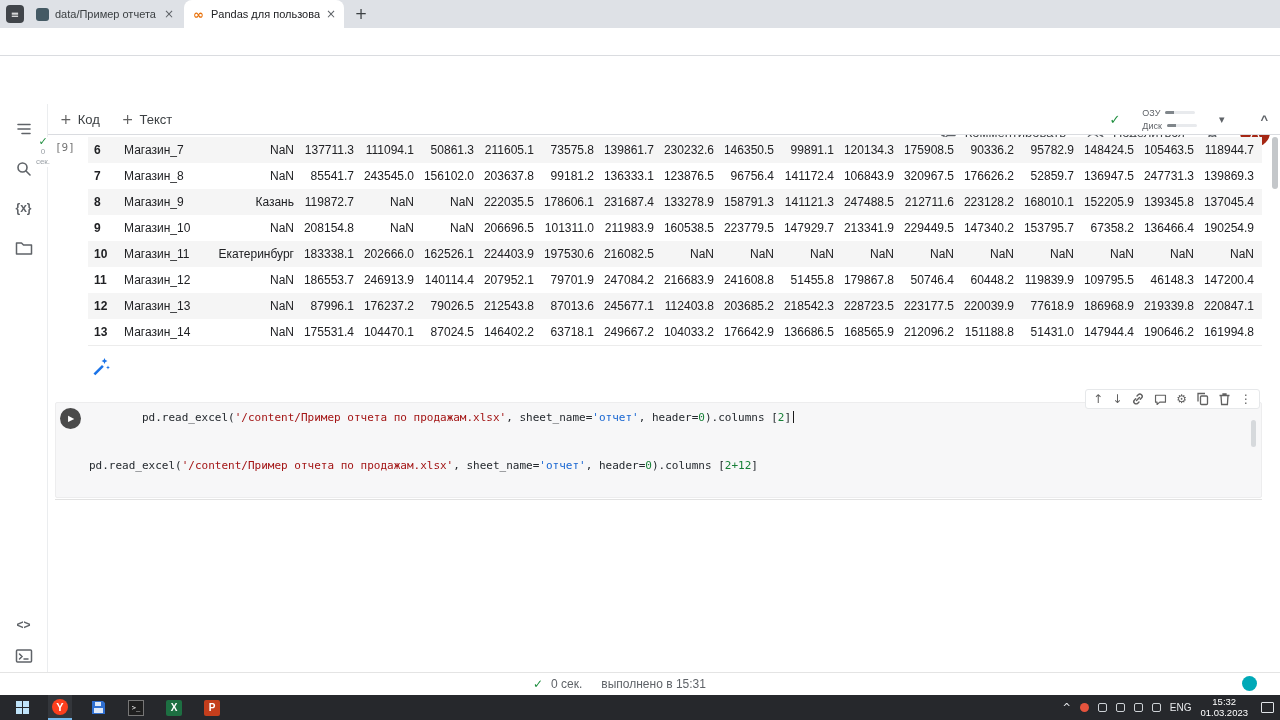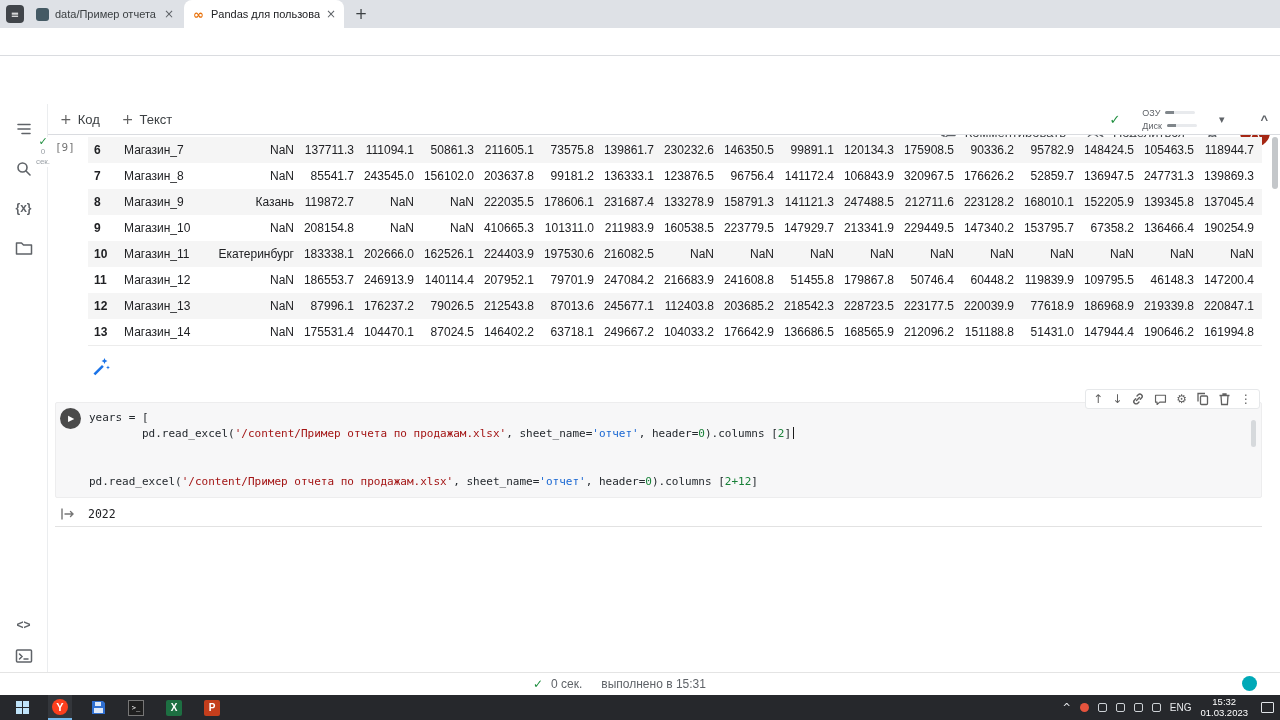--- a/index.html
+++ b/index.html
@@ -351,21 +351,21 @@
         <td>139345.8</td>
         <td>137045.4</td>
       </tr>
       <tr>
         <td>9</td>
         <td>Магазин_10</td>
         <td>NaN</td>
         <td>208154.8</td>
         <td>NaN</td>
         <td>NaN</td>
-        <td>410665.3</td>
+        <td>206696.5</td>
         <td>101311.0</td>
         <td>211983.9</td>
         <td>160538.5</td>
         <td>223779.5</td>
         <td>147929.7</td>
         <td>213341.9</td>
         <td>229449.5</td>
         <td>147340.2</td>
         <td>153795.7</td>
         <td>67358.2</td>
@@ -488,34 +488,26 @@
   </svg>
   <span class="ct-g glyph">⋮</span>
 </div>
 
 <div class="cell">
   <div class="editor">
     <div class="play glyph">
       <span>▶</span>
     </div>
     <div class="codewrap">
-        <div class="code-line"><span class="tok-p">years = [</span></div>
         <div class="code-line"><span class="tok-p">        pd.read_excel(</span><span class="tok-s1">'/content/Пример отчета по продажам.xlsx'</span><span class="tok-p">, sheet_name=</span><span class="tok-s2">'отчет'</span><span class="tok-p">, header=</span><span class="tok-n">0</span><span class="tok-p">).columns [</span><span class="tok-n">2</span><span class="tok-p">]</span><span class="tok-caret"></span></div>
         <div class="code-line"></div>
         <div class="code-line"></div>
         <div class="code-line"><span class="tok-p">pd.read_excel(</span><span class="tok-s1">'/content/Пример отчета по продажам.xlsx'</span><span class="tok-p">, sheet_name=</span><span class="tok-s2">'отчет'</span><span class="tok-p">, header=</span><span class="tok-n">0</span><span class="tok-p">).columns [</span><span class="tok-n">2+12</span><span class="tok-p">]</span></div>
       </div>
     <div class="cellscroll"></div>
-  </div>
-  <div class="outrow">
-    <svg class="out-ic" width="16" height="14" viewBox="0 0 16 14" fill="none" stroke="#757575" stroke-width="1.4">
-      <path d="M2 1.5v11"></path>
-        <path d="M5 7h8M10.5 4.5L13 7l-2.5 2.5" stroke-linecap="round"></path>
-    </svg>
-    <span class="outtext">2022</span>
   </div>
 </div>
 
 <div class="nbscroll"></div>
 
 <div class="statusbar">
   <div class="status-center">
     <span class="sb-check glyph">✓</span>
     <span class="sb-dur">0 сек.</span>
     <span>выполнено в 15:31</span>

